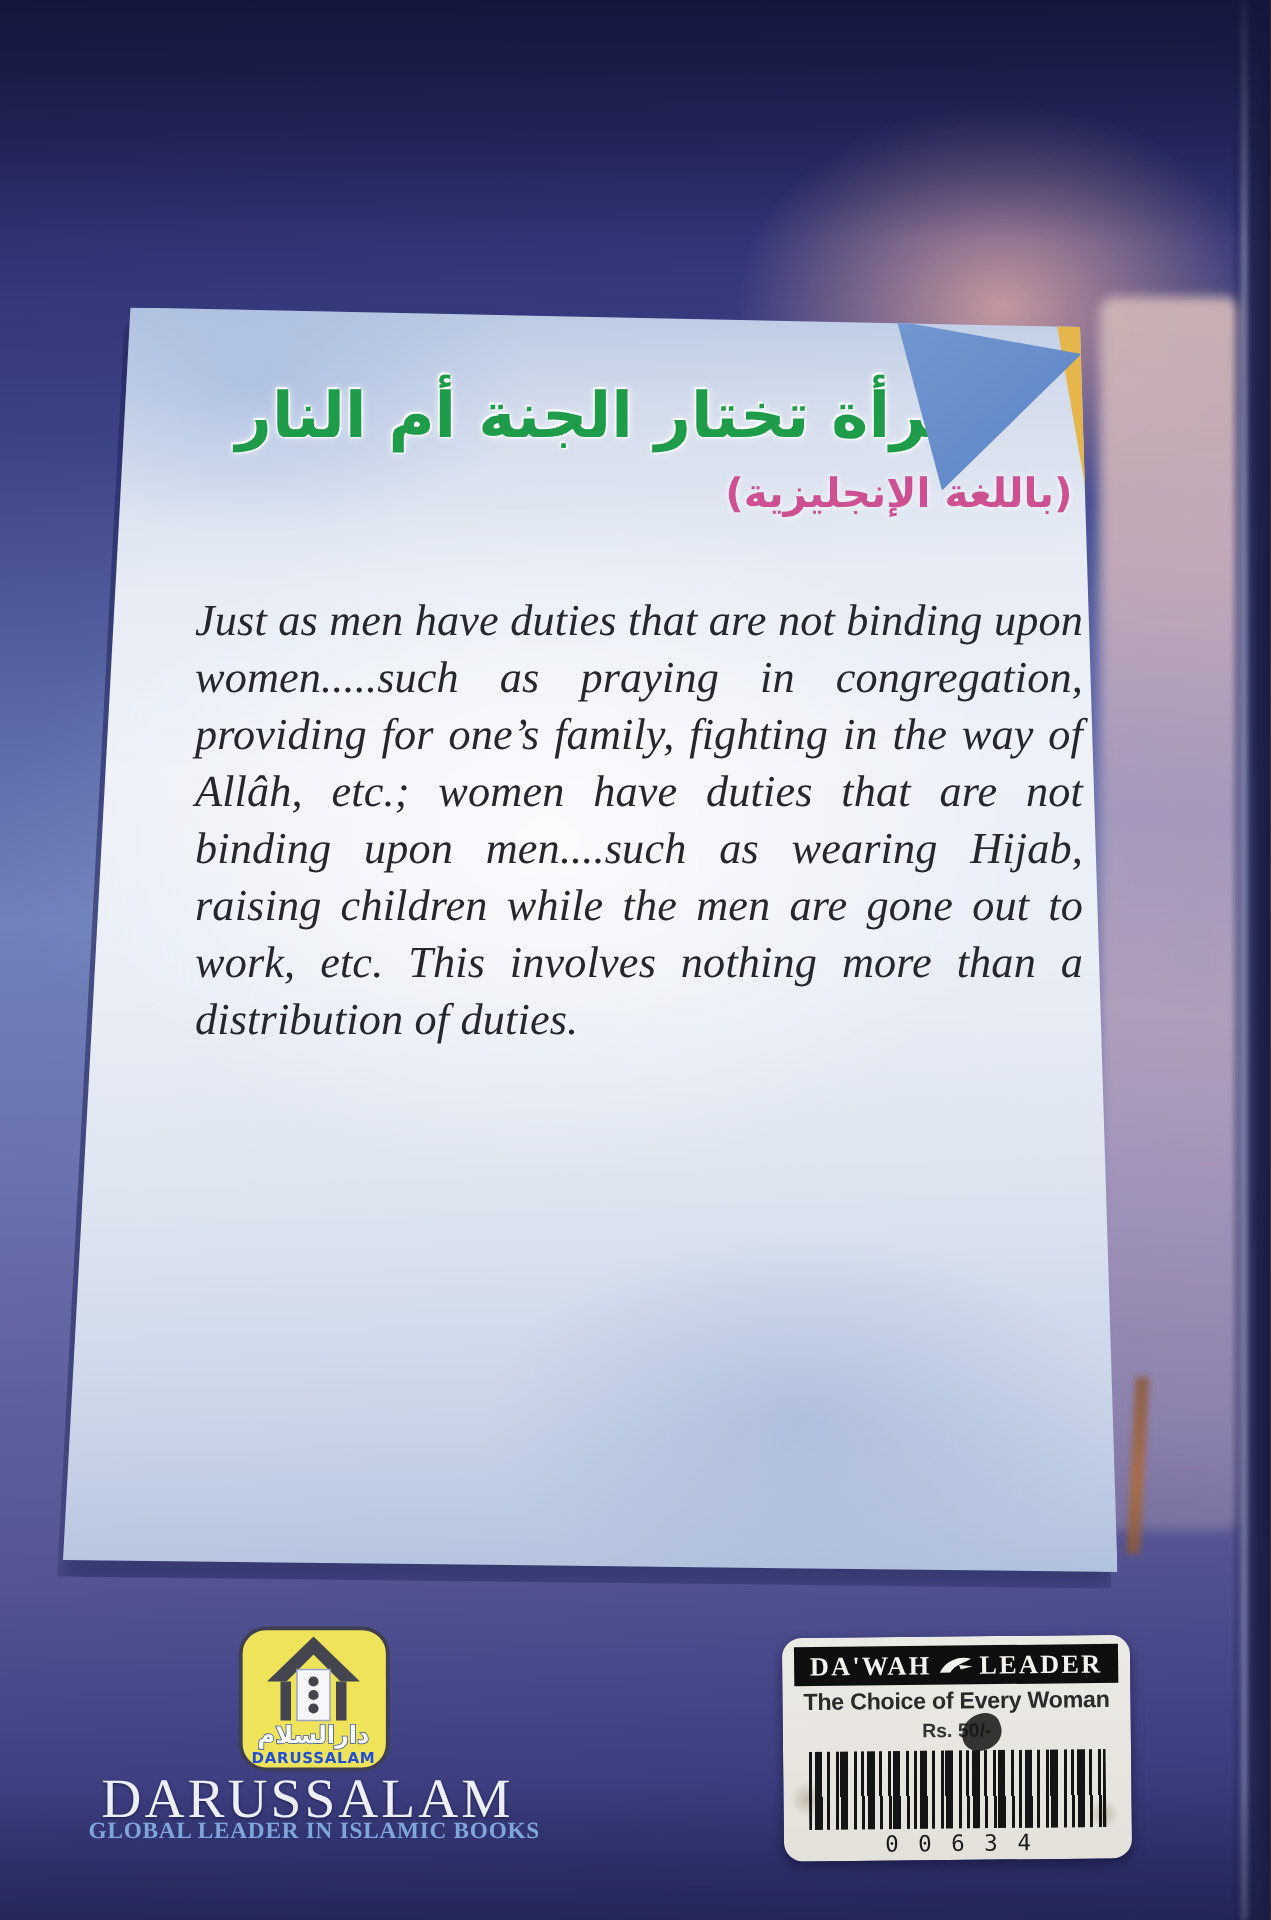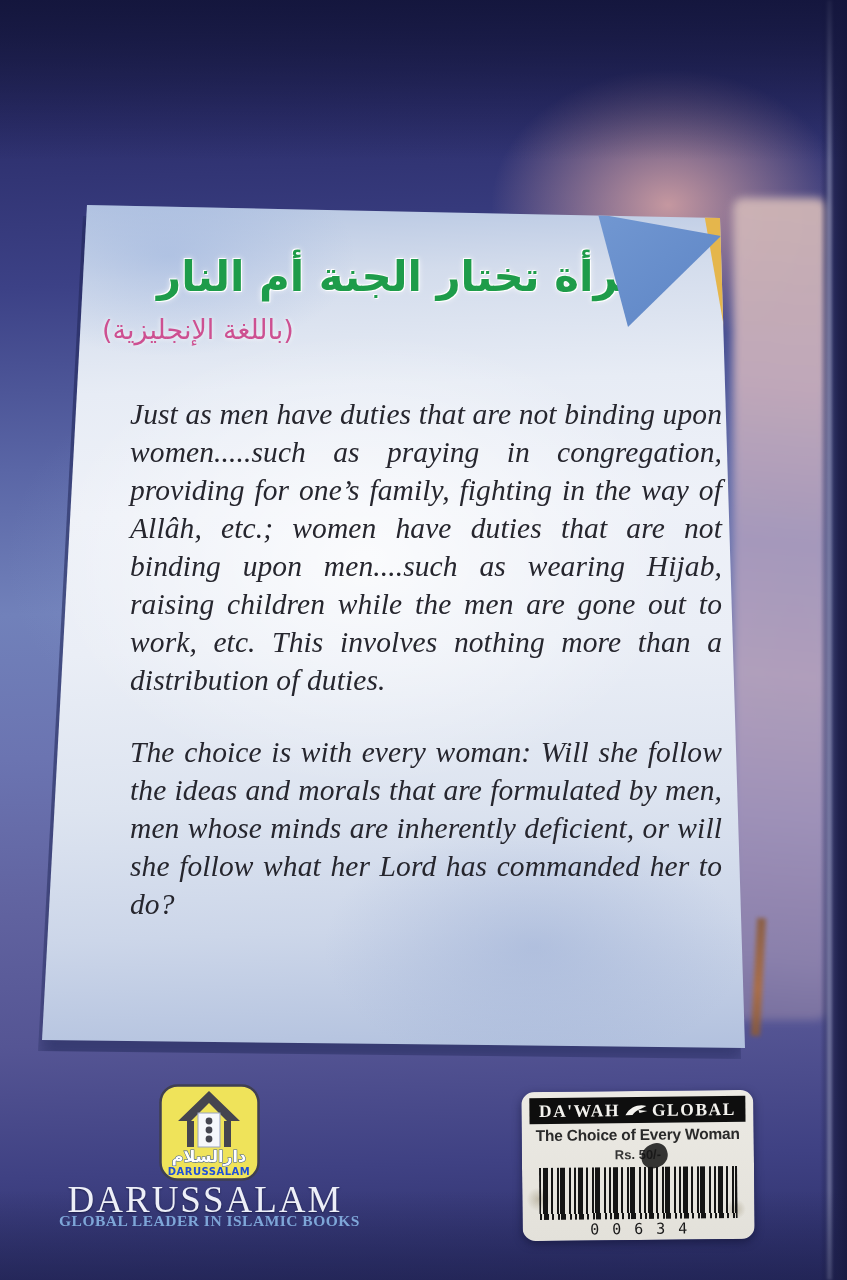--- a/index.html
+++ b/index.html
@@ -38,22 +38,22 @@
       linear-gradient(178deg,#b6c6e2 0%,#d3dcec 9%,#e7ecf5 22%,#eef1f8 36%,#eaeef6 52%,#dde4f0 70%,#ccd6e9 85%,#b2c1de 100%);}
   .fold-under{position:absolute;left:0;top:0;width:703px;height:843px;
     clip-path:polygon(662px 8px,701px 20px,684px 134px);background:#e5b64c;}
   .fold{position:absolute;left:0;top:0;width:703px;height:843px;
     clip-path:polygon(556px 9px,679px 31px,586px 122px);
     background:linear-gradient(140deg,#a7c0e4 0%,#6f95d0 35%,#4a74ba 62%,#6e93cc 85%,#93afd8 100%);}
 
   .arabic-title{margin:46px 30px 0 60px;text-align:center;direction:rtl;
     font-family:"DejaVu Sans",sans-serif;font-weight:bold;font-size:42px;line-height:1.25;
     color:#1e9c4a;text-shadow:0 0 2px #fff,0 0 6px rgba(255,255,255,.95),1px 1px 0 #fff,-1px -1px 0 #fff;}
-  .arabic-subtitle{margin:10px 30px 0 60px;text-align:left;direction:rtl;
-    font-family:"DejaVu Sans",sans-serif;font-weight:normal;font-size:27px;
+  .arabic-subtitle{margin:10px 30px 0 60px;text-align:right;direction:rtl;
+    font-family:"DejaVu Sans",sans-serif;font-weight:bold;font-size:27px;
     color:#cd5091;text-shadow:0 0 5px rgba(255,255,255,.9);}
   .body-text{margin-left:88px;width:592px;font-size:29.5px;line-height:38px;
     color:#26262e;text-align:justify;letter-spacing:.1px;font-style:italic;}
   .para-1{margin-top:50px;}
   .para-2{margin-top:34px;}
 
   
   .emblem{left:159px;top:1084px;width:101px;height:97px;}
   .pub-name{left:50px;top:1178px;width:310px;text-align:center;
     font-family:"Liberation Serif",serif;font-size:37px;letter-spacing:2px;color:#edeff8;
@@ -101,21 +101,20 @@
   <div class="layer note-shadow"></div>
 
   <div class="layer note">
     <div class="fold-under"></div>
     <div class="fold"></div>
 
     <div class="arabic-title">امرأة تختار الجنة أم النار</div>
     <div class="arabic-subtitle">(باللغة الإنجليزية)</div>
 
     <div class="body-text para-1">Just as men have duties that are not binding upon women.....such as praying in congregation, providing for one’s family, fighting in the way of Allâh, etc.; women have duties that are not binding upon men....such as wearing Hijab, raising children while the men are gone out to work, etc. This involves nothing more than a distribution of duties.</div>
-    <div class="body-text para-2">The choice is with every woman: Will she follow the ideas and morals that are formulated by men, men whose minds are inherently deficient, or will she follow what her Lord has commanded her to do?</div>
   </div>
 
   <svg class="layer emblem" viewBox="0 0 101 97">
     <rect x="1.5" y="1.5" width="98" height="94" rx="17" fill="#efe35a" stroke="#3f3f52" stroke-width="2.5"></rect>
     <path d="M50 7 L81 37 L68 37 L50 19 L32 37 L19 37 Z" fill="#45454f"></path>
     <rect x="28" y="37" width="7" height="26" fill="#45454f"></rect>
     <rect x="65" y="37" width="7" height="26" fill="#45454f"></rect>
     <rect x="39" y="29" width="22" height="34" fill="#f6f7fb" stroke="#9aa3c0" stroke-width="1"></rect>
     <circle cx="50" cy="37" r="3.4" fill="#45454f"></circle>
     <circle cx="50" cy="46" r="3.4" fill="#45454f"></circle>
@@ -127,21 +126,21 @@
   <div class="layer pub-name">DARUSSALAM</div>
   <div class="layer pub-tagline">GLOBAL LEADER IN ISLAMIC BOOKS</div>
 
   <div class="layer sticker">
     <div class="sticker-header">
       <span>DA'WAH</span>
       <svg width="24" height="14" viewBox="0 0 24 14">
         <path d="M1 12 C6 3, 15 1, 22 3 C17 6, 11 7, 8 12 Z" fill="#f3f2ee"></path>
         <path d="M14 7 L23 8 L15 10 Z" fill="#f3f2ee"></path>
       </svg>
-      <span>GLOBAL</span>
+      <span>LEADER</span>
     </div>
     <div class="sticker-title">The Choice of Every Woman</div>
     <div class="price-row">
       <span class="price-line">
         <span>Rs. 50/-</span>
         <span class="price-smudge"></span>
       </span>
     </div>
     <div class="barcode"></div>
     <div class="barcode-number">00634</div>

